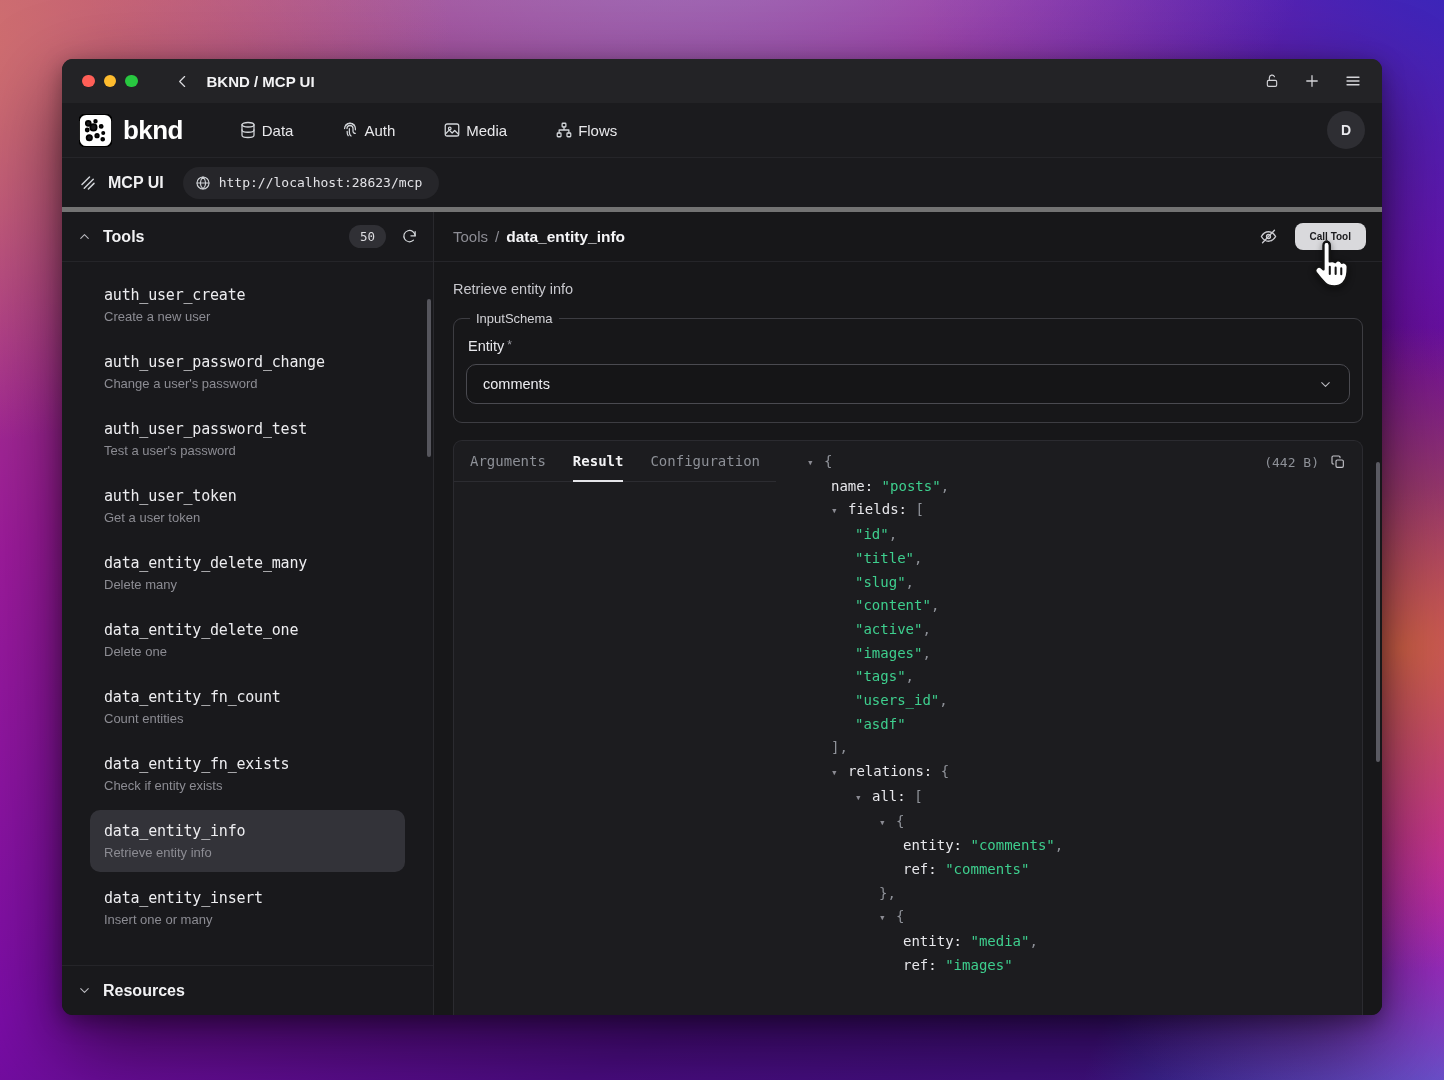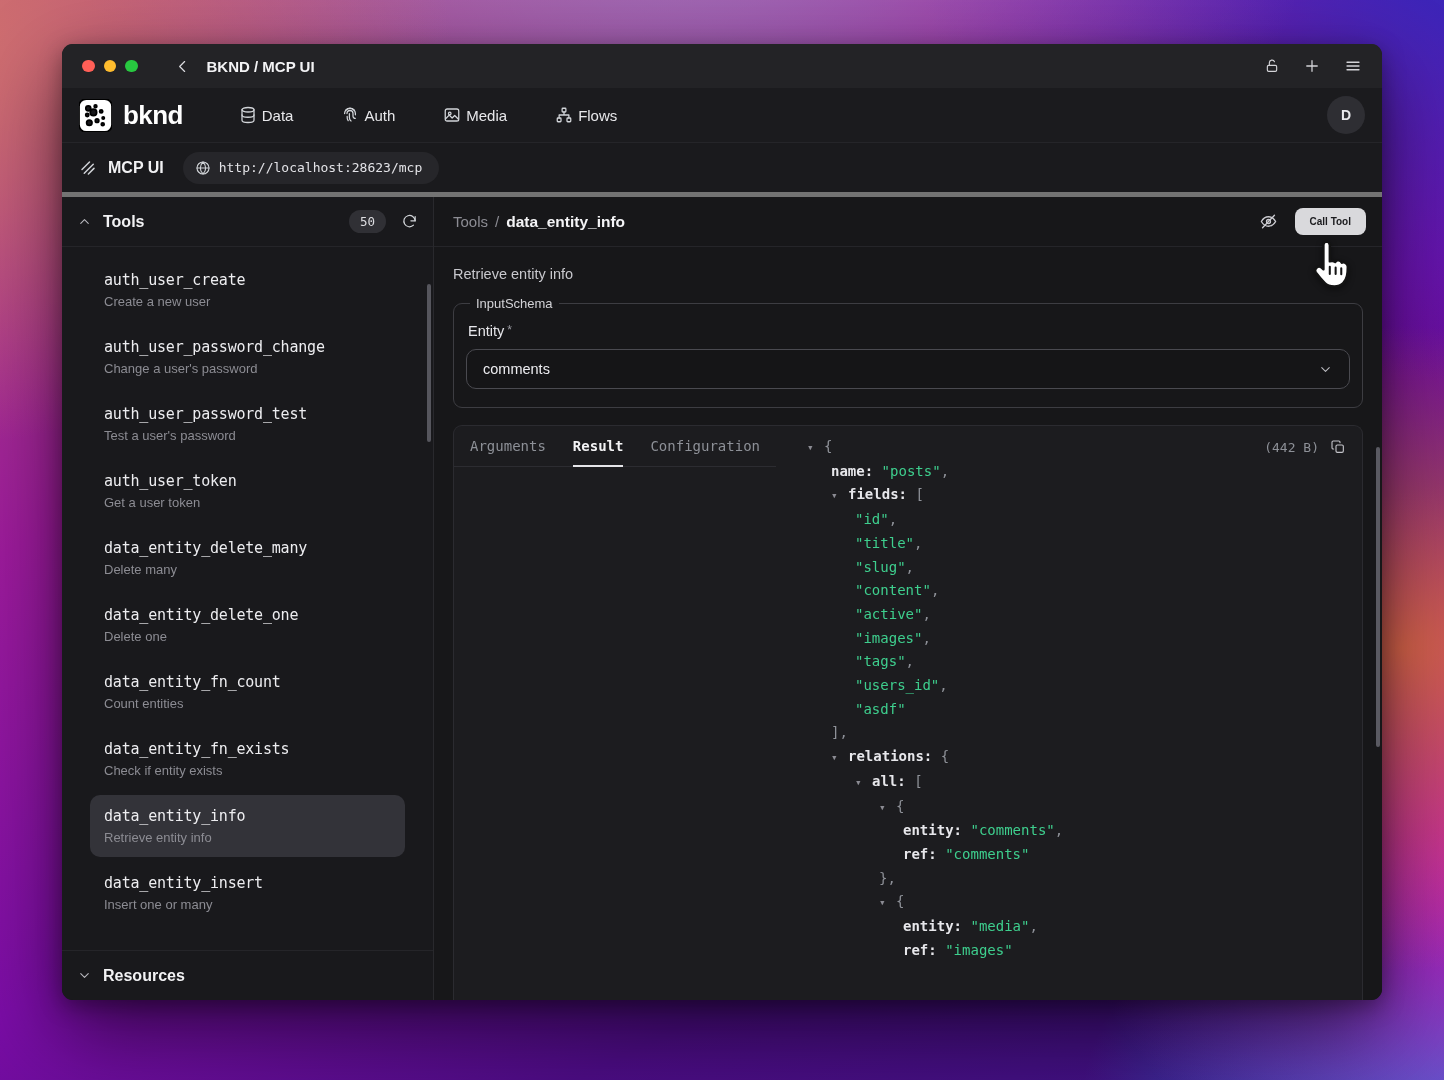--- a/index.html
+++ b/index.html
@@ -13,21 +13,21 @@
       radial-gradient(960px 720px at -6% 4%, rgba(212,116,108,.96), rgba(212,116,108,0) 56%),
       radial-gradient(1050px 780px at 48% -12%, rgba(156,148,204,.75), rgba(156,148,204,0) 60%),
       radial-gradient(920px 720px at 103% -6%, rgba(36,42,192,.92), rgba(36,42,192,0) 62%),
       linear-gradient(152deg,#b4517f 0%,#9c1b9b 30%,#7a0da5 55%,#4c0c84 75%,#38127c 100%);
   }
   svg{display:block}
   .icon svg{stroke:currentColor;fill:none;stroke-width:1.7;stroke-linecap:round;stroke-linejoin:round}
   .icon{display:inline-flex;align-items:center;justify-content:center}
 
   .window{
-    position:absolute; left:62px; top:44px; width:1320px; height:956px;
+    position:absolute; left:62px; top:59px; width:1320px; height:956px;
     background:#1a1a1d; border-radius:11px; overflow:hidden;
     box-shadow:0 30px 80px rgba(0,0,0,.55), 0 6px 22px rgba(0,0,0,.35), inset 0 1px 0 rgba(255,255,255,.07);
     display:flex; flex-direction:column;
   }
 
   
   .titlebar{height:44px;background:#232326;display:flex;align-items:center;padding:0 20px;flex-shrink:0}
   .lights{display:flex;gap:9px}
   .light{width:12.5px;height:12.5px;border-radius:50%}
   .light.red{background:#ff5f57}.light.yellow{background:#febc2e}.light.green{background:#28c840}
@@ -84,21 +84,21 @@
   .select{height:40px;border:1px solid #4a4a50;background:#151517;border-radius:10px;display:flex;align-items:center;padding:12px 16px;color:#ededf1;font-size:14.5px;cursor:pointer}
   .select .icon{margin-left:auto;color:#babac0}
 
   .card{flex:1;margin:17px 19px 0;border:1px solid #2b2b30;border-bottom:none;border-radius:9px 9px 0 0;background:#1c1c1f;display:flex;min-height:0;overflow:hidden}
   .tabs{height:41px;display:flex;align-items:stretch;padding:0 16px;gap:27px;border-bottom:1px solid #2c2c31;flex-shrink:0}
   .tab{display:flex;align-items:center;font-family:"DejaVu Sans Mono",monospace;font-size:14px;color:#8d9097;border-bottom:2px solid transparent;margin-bottom:-1px;cursor:pointer}
   .tab.active{color:#f3f3f5;font-weight:700;border-bottom-color:#e5e5e9}
   .json{flex:1;position:relative;padding:9px 16px;overflow:hidden}
   .json-line{font-family:"DejaVu Sans Mono",monospace;font-size:14px;line-height:23.7px;white-space:pre;color:#c9c9ce}
   .tgl{display:inline-block;width:17px;color:#8b8b93;font-size:11px;cursor:pointer}
-  .j-k{color:#e7e7eb;font-weight:700}
+  .j-k{color:#e7e7eb;font-weight:400}
   .j-s{color:#3ecf8e}
   .j-p{color:#8f9299}
   .json-meta{position:absolute;top:13px;right:16px;display:flex;align-items:center;gap:11px}
   .size-label{font-family:"DejaVu Sans Mono",monospace;font-size:13px;color:#8d9097}
   .copy-btn{color:#c3c3c9;background:none;border:none;cursor:pointer}
   .main-scrollbar{position:absolute;right:2px;top:250px;width:4px;height:300px;background:#5a5a62;border-radius:2px;z-index:5}
 
   .cursor{position:absolute;left:1304px;top:238px;z-index:50;filter:drop-shadow(0 2px 3px rgba(0,0,0,.45))}
 </style>
 </head>

